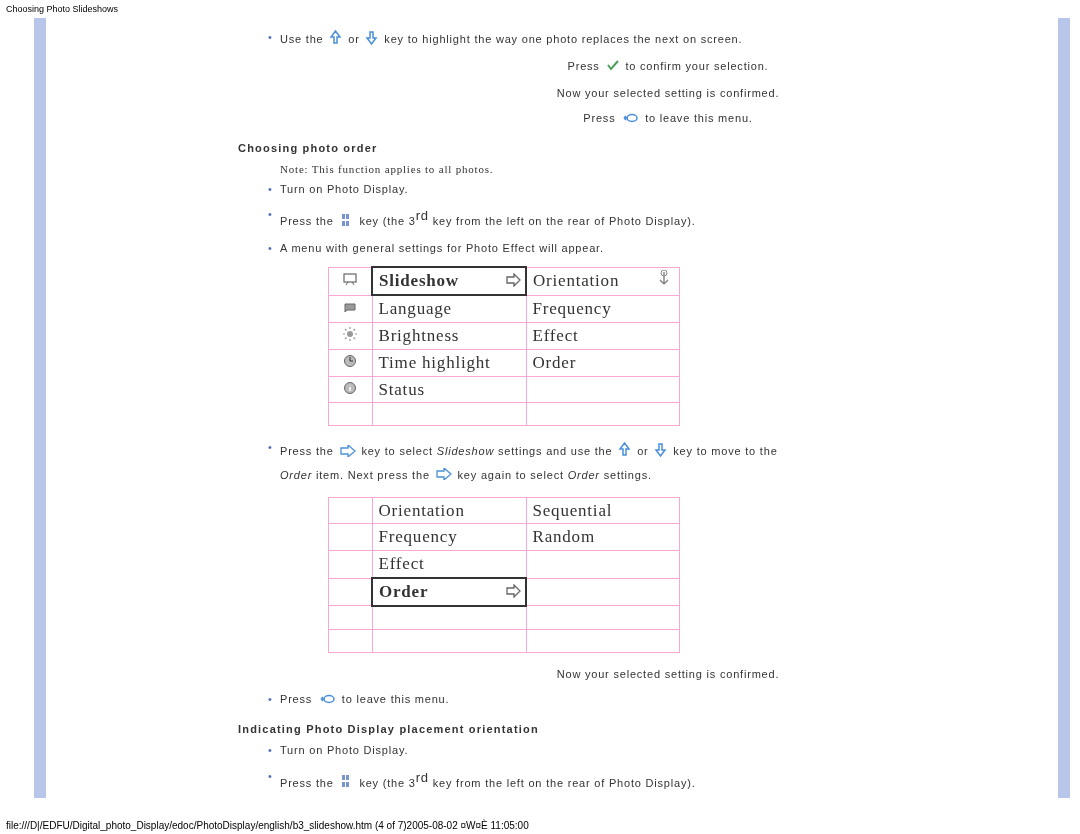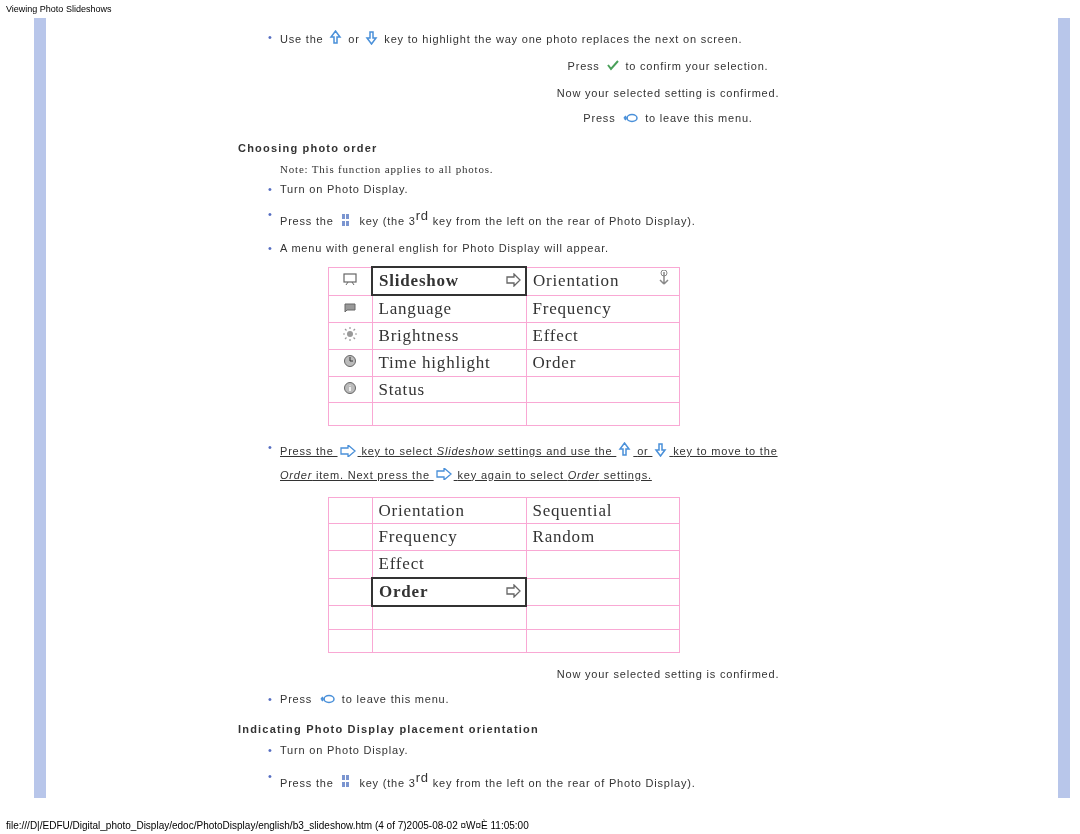--- a/index.html
+++ b/index.html
@@ -91,21 +91,21 @@
   .menu-table .selected { border: 2px solid #333; font-weight: bold; }
   .sup { font-size: 13px; vertical-align: super; }
   .cursor-arrow {
     position: absolute;
     pointer-events: none;
   }
 </style>
 </head>
 <body>
 
-<div class="header-text">Viewing Photo Slideshows</div>
+<div class="header-text">Choosing Photo Slideshows</div>
 
 <div class="left-bar"></div>
 <div class="right-bar"></div>
 
 <div class="content">
 
   <div class="bullet-line">
     <span>Use the </span>
     <span class="inline-icon"><svg width="13" height="15">
           <path d="M6.5 1 L11 7 L8 7 L8 13 L5 13 L5 7 L2 7 Z" fill="none" stroke="#4a90d9" stroke-width="1.5"></path>
@@ -145,21 +145,21 @@
     <span>Press the </span>
     <span class="inline-icon"><svg width="14" height="14">
           <rect x="2" y="1" width="3" height="5" fill="#7b95d0"></rect>
           <rect x="6" y="1" width="3" height="5" fill="#7b95d0"></rect>
           <rect x="2" y="8" width="3" height="5" fill="#7b95d0"></rect>
           <rect x="6" y="8" width="3" height="5" fill="#7b95d0"></rect>
         </svg></span>
     <span> key (the 3</span><span class="sup">rd</span><span> key from the left on the rear of Photo Display).</span>
   </div>
 
-  <div class="bullet-line">A menu with general english for Photo Display will appear.</div>
+  <div class="bullet-line">A menu with general settings for Photo Effect will appear.</div>
 
   <table class="menu-table">
     <tbody>
         <tr>
       <td class="icon-cell"><svg width="16" height="14">
               <rect x="2" y="2" width="12" height="8" fill="none" stroke="#666" stroke-width="1.2"></rect>
               <line x1="6" y1="10" x2="4" y2="13" stroke="#666"></line>
               <line x1="10" y1="10" x2="12" y2="13" stroke="#666"></line>
             </svg></td>
       <td class="col1 selected" style="position:relative;">
@@ -220,21 +220,21 @@
     </tr>
     <tr>
           <td class="icon-cell"></td>
           <td class="col1"></td>
           <td class="col2"></td>
         </tr>
   </tbody>
     </table>
 
   <div class="bullet-line">
-    <div style="line-height:2;text-decoration:underline;">
+    <div style="line-height:2;">
     <span>Press the </span>
     <span class="inline-icon"><svg width="16" height="12">
             <path d="M1 3 L8 3 L8 0 L15 6 L8 12 L8 9 L1 9 Z" fill="none" stroke="#4a90d9" stroke-width="1.3"></path>
           </svg></span>
     <span>key to select </span><span class="italic">Slideshow</span><span> settings and use the </span>
     <span class="inline-icon"><svg width="13" height="15">
             <path d="M6.5 1 L11 7 L8 7 L8 13 L5 13 L5 7 L2 7 Z" fill="none" stroke="#4a90d9" stroke-width="1.5"></path>
           </svg></span>
     <span>or </span>
     <span class="inline-icon"><svg width="13" height="15">

